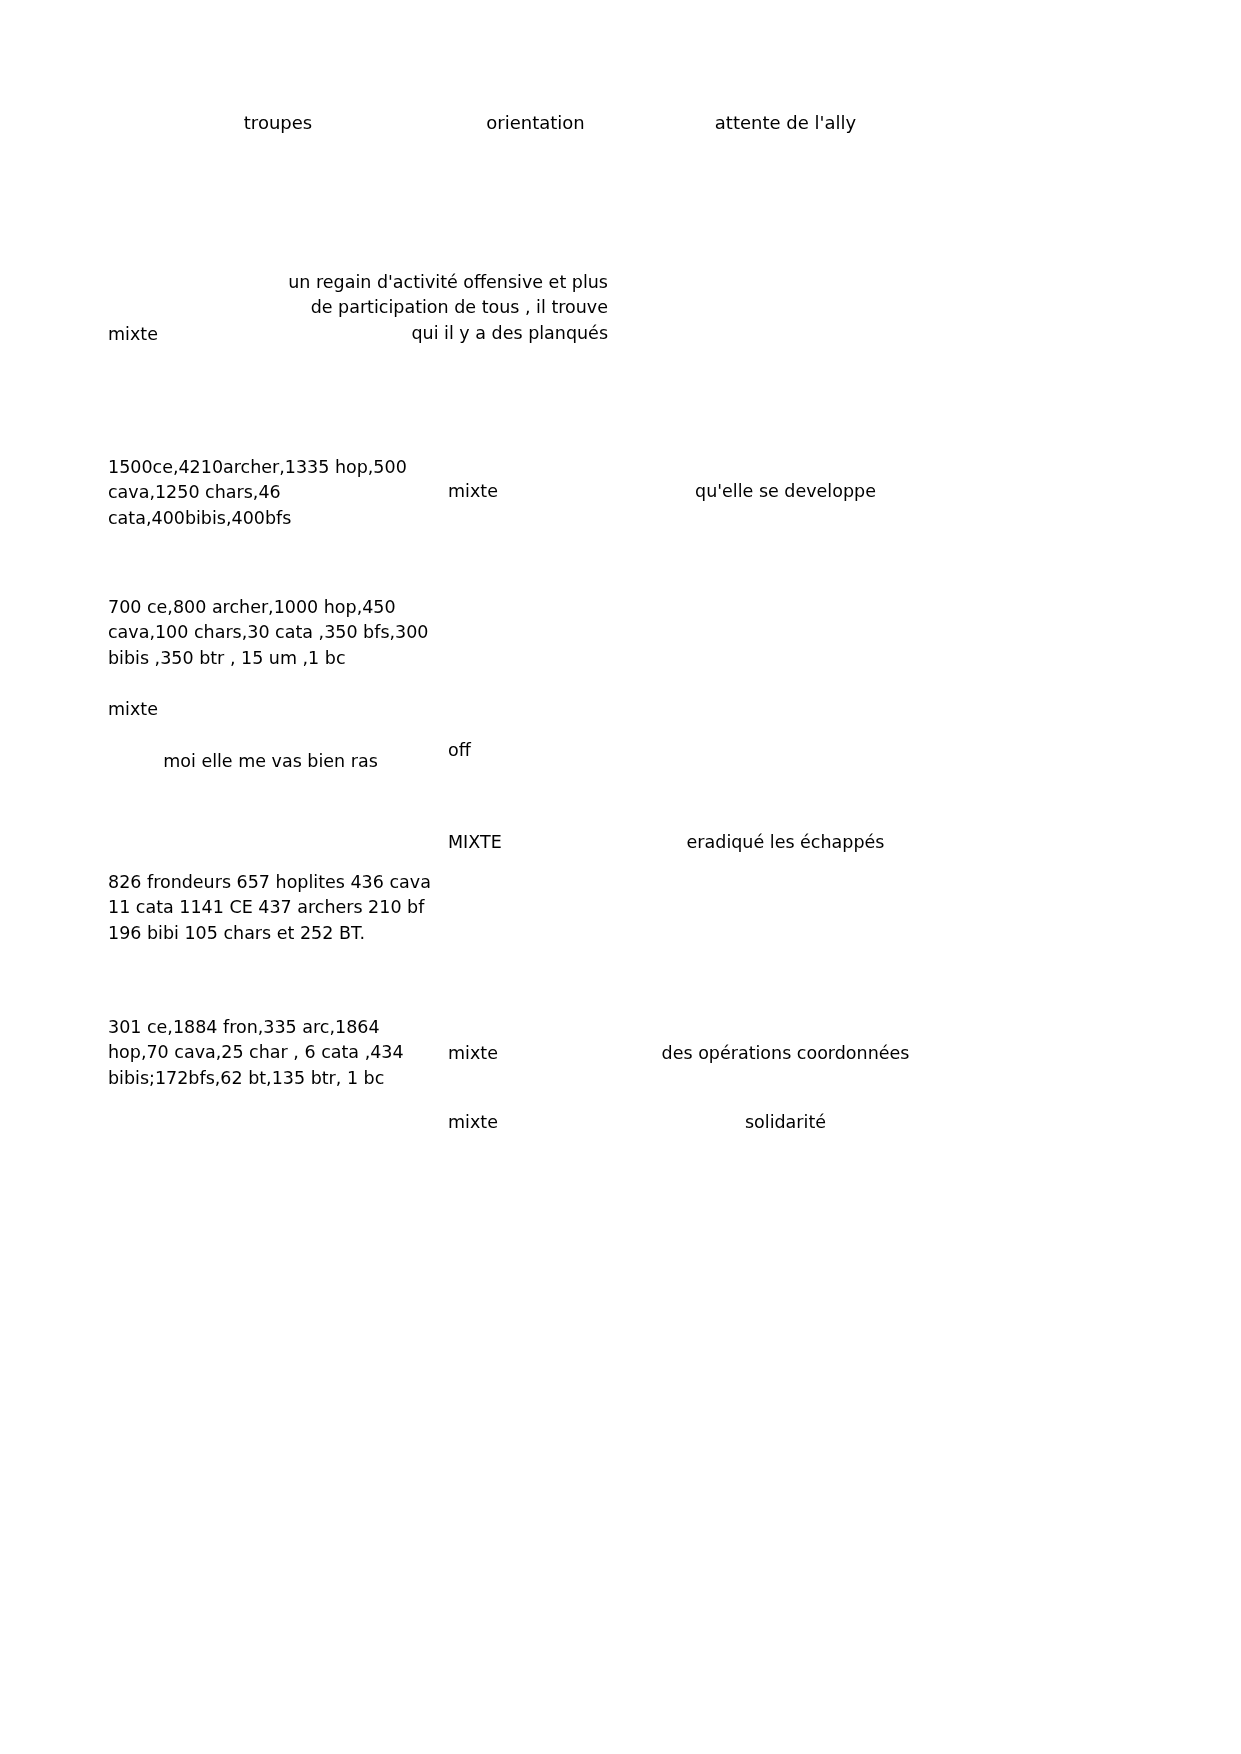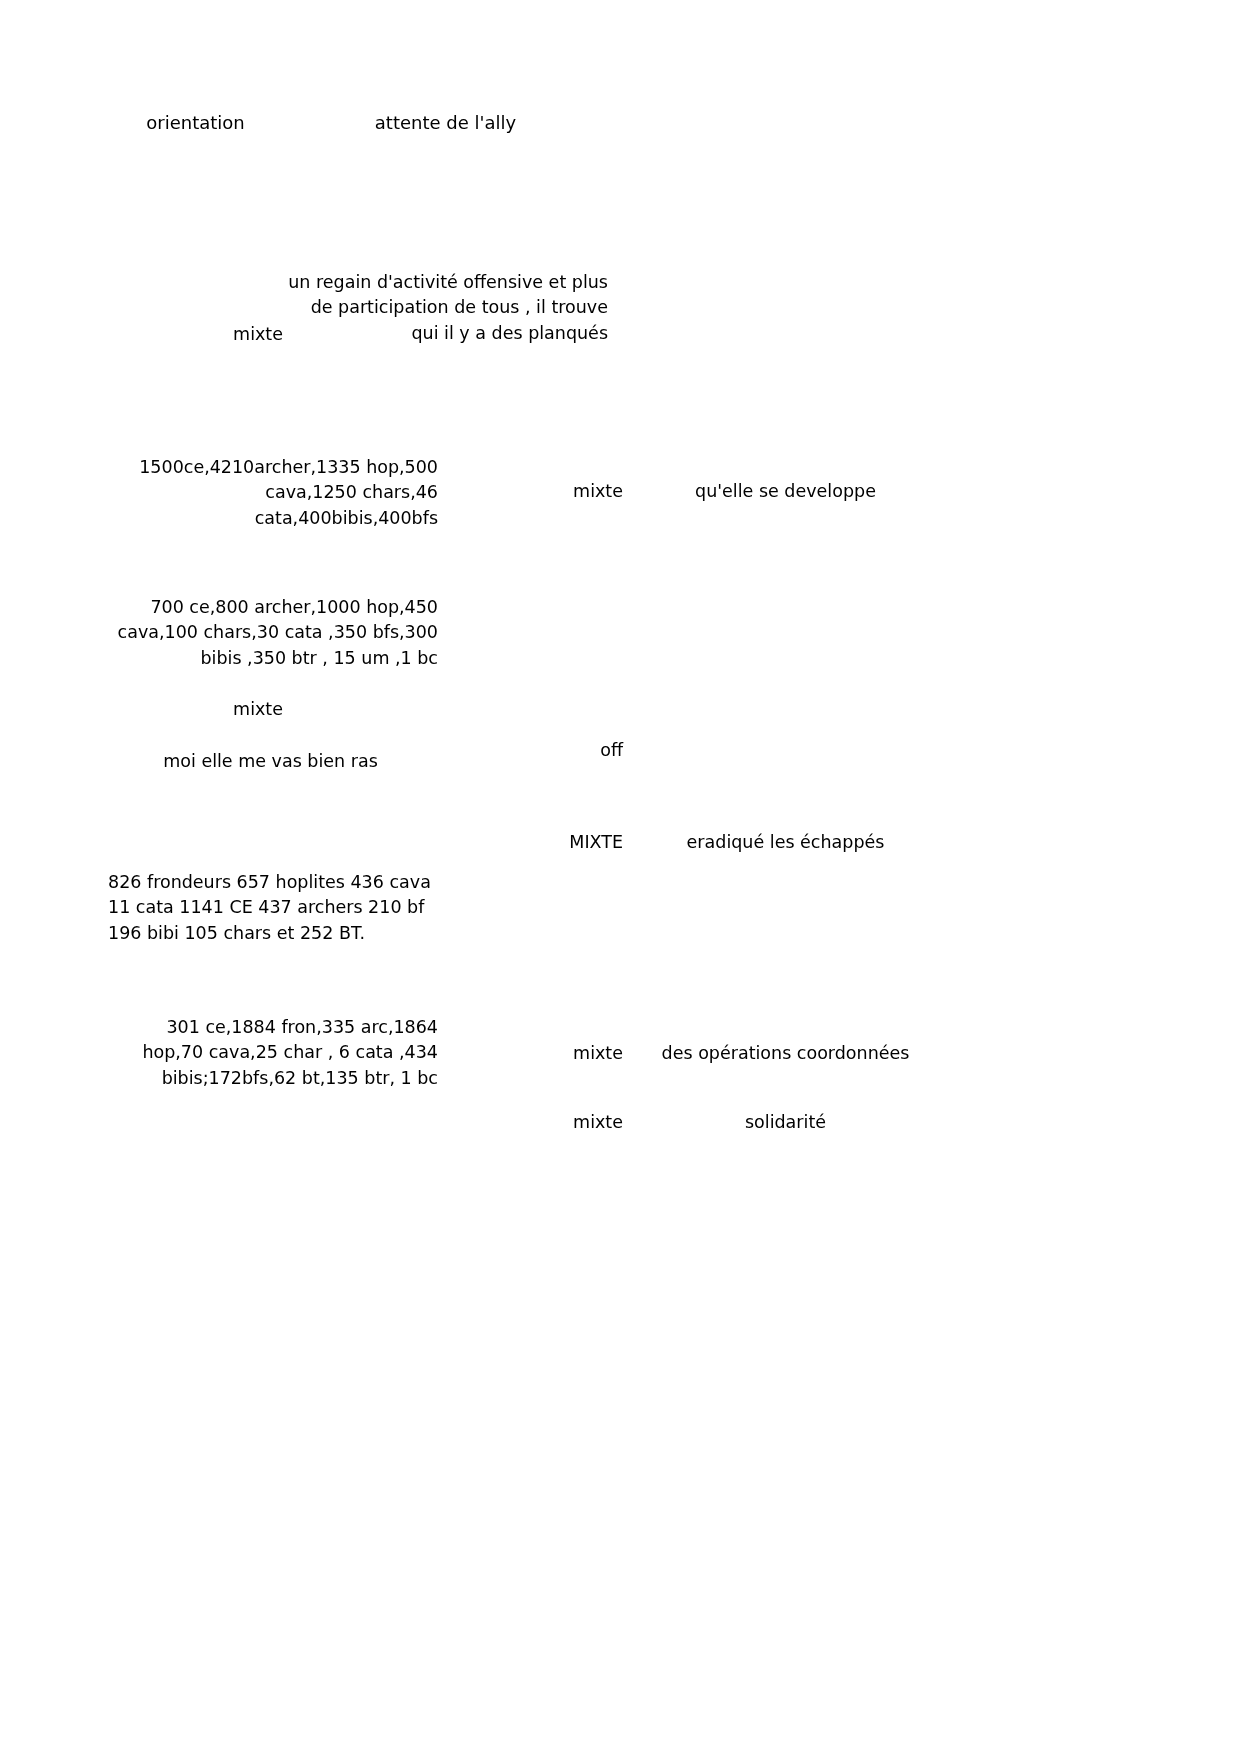--- a/index.html
+++ b/index.html
@@ -37,21 +37,21 @@
     box-sizing: border-box;
     font-size: 17.5px;
     line-height: 1.45;
   }
   .col-troupes {
     width: 340px;
     padding-right: 10px;
   }
   .col-orientation {
     width: 175px;
-    text-align: right;
+    text-align: left;
   }
   .col-attente {
     width: 325px;
   }
   
   .header-row {
     height: 52px;
   }
   .header-row .cell {
     text-align: center;
@@ -75,37 +75,38 @@
   .r3 { top: 485px; flex-direction: column; }
   .r4 { top: 600px; margin-top: 28px; }
   .r5 { top: 720px; }
   .r6 { top: 905px; }
   .r7 { top: 1000px; }
 
   .troupes-left {
     text-align: left;
   }
   .troupes-center {
-    text-align: right;
+    text-align: left;
   }
   .attente-left {
     text-align: right;
   }
   .attente-center {
     text-align: center;
   }
   .blank { min-height: 1px; }
 </style>
 </head>
 <body>
 
 <div class="page">
   <div class="table">
 
     <div class="row header-row">
+      <div class="cell col-troupes">troupes</div>
       <div class="cell col-orientation">orientation</div>
       <div class="cell col-attente">attente de l'ally</div>
     </div>
 
     <div class="row row-block r1">
       <div class="cell col-orientation" style="padding-top:52px;">mixte</div>
       <div class="cell col-attente attente-left">un regain d'activité offensive et plus de participation de tous , il trouve qui il y a des planqués</div>
     </div>
 
     <div class="row row-block r2">

